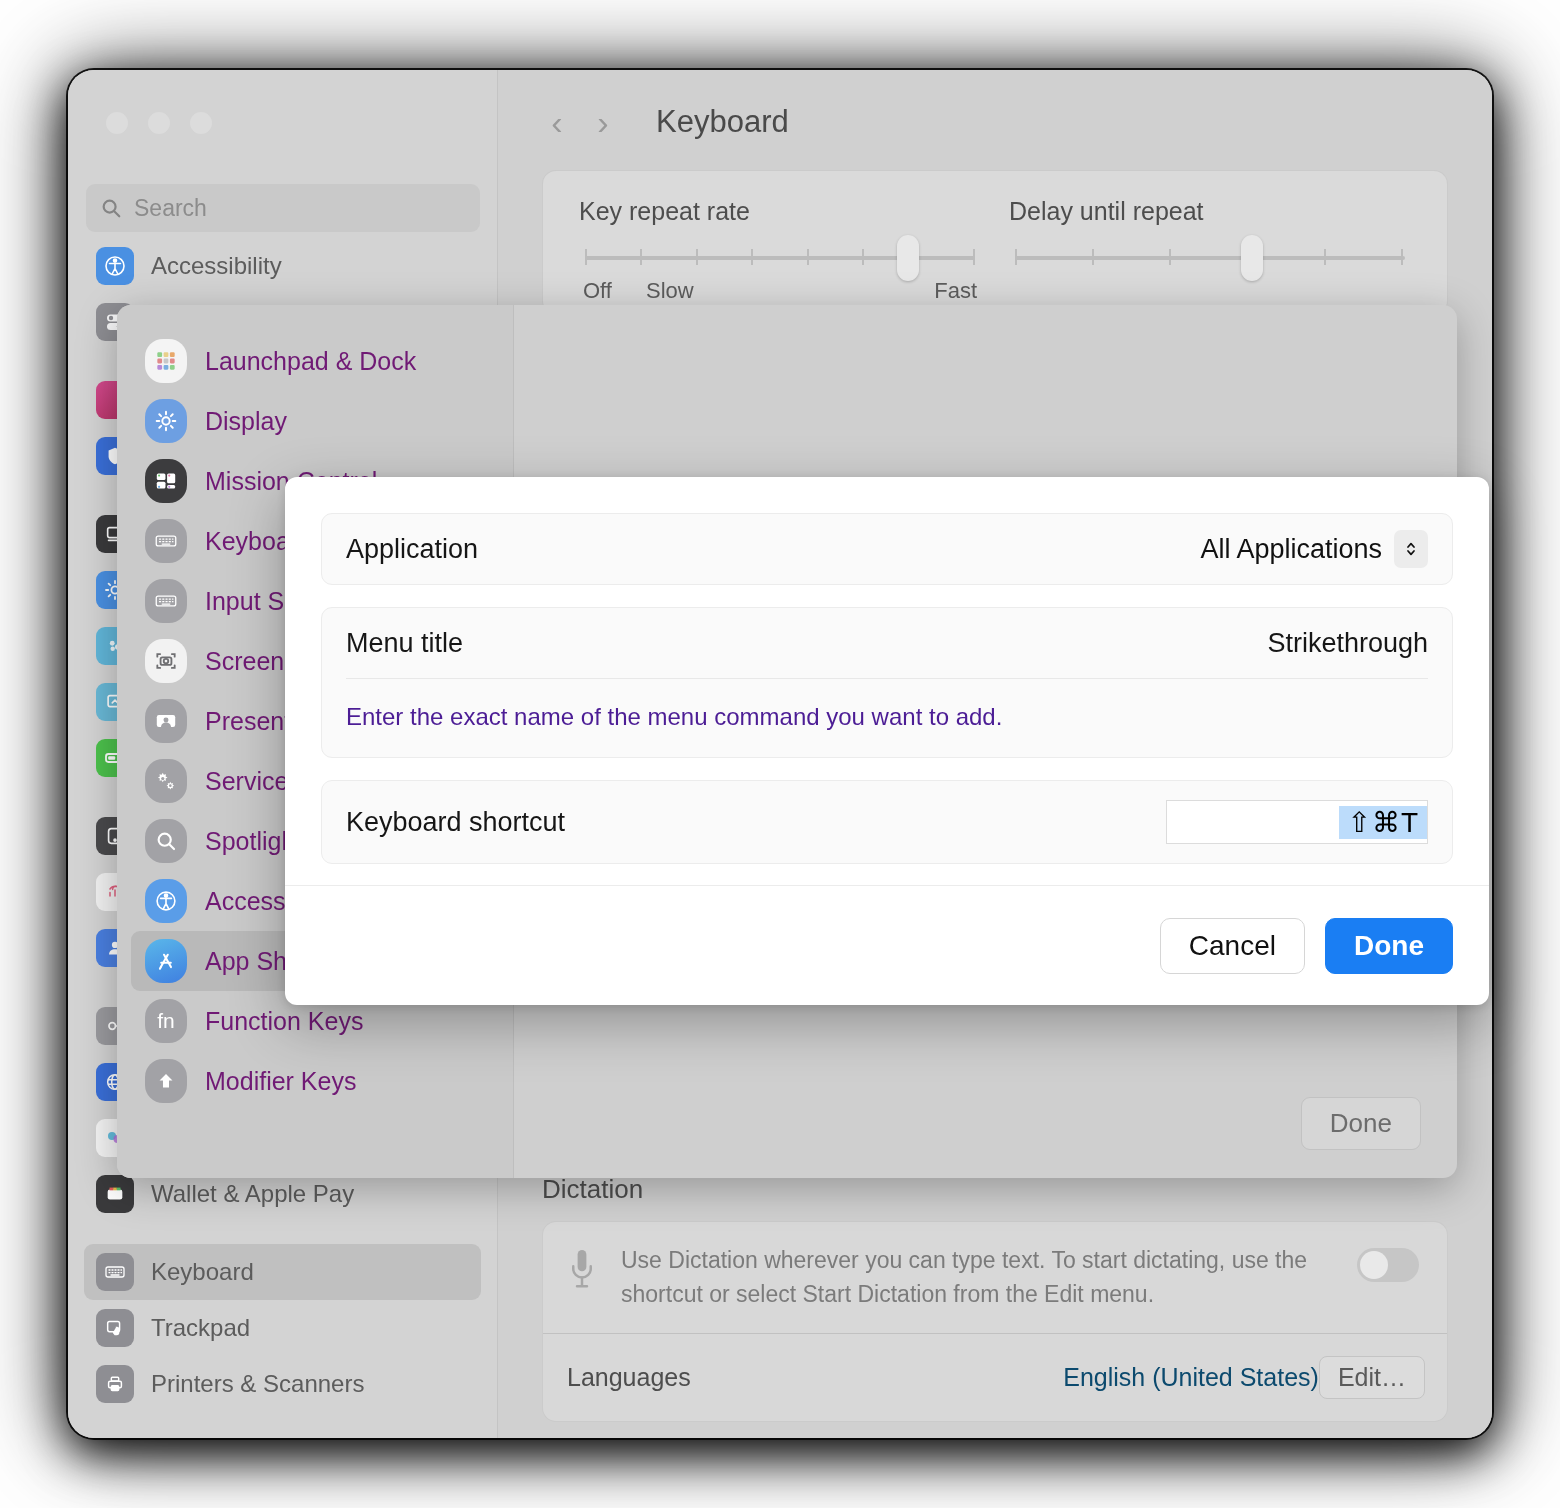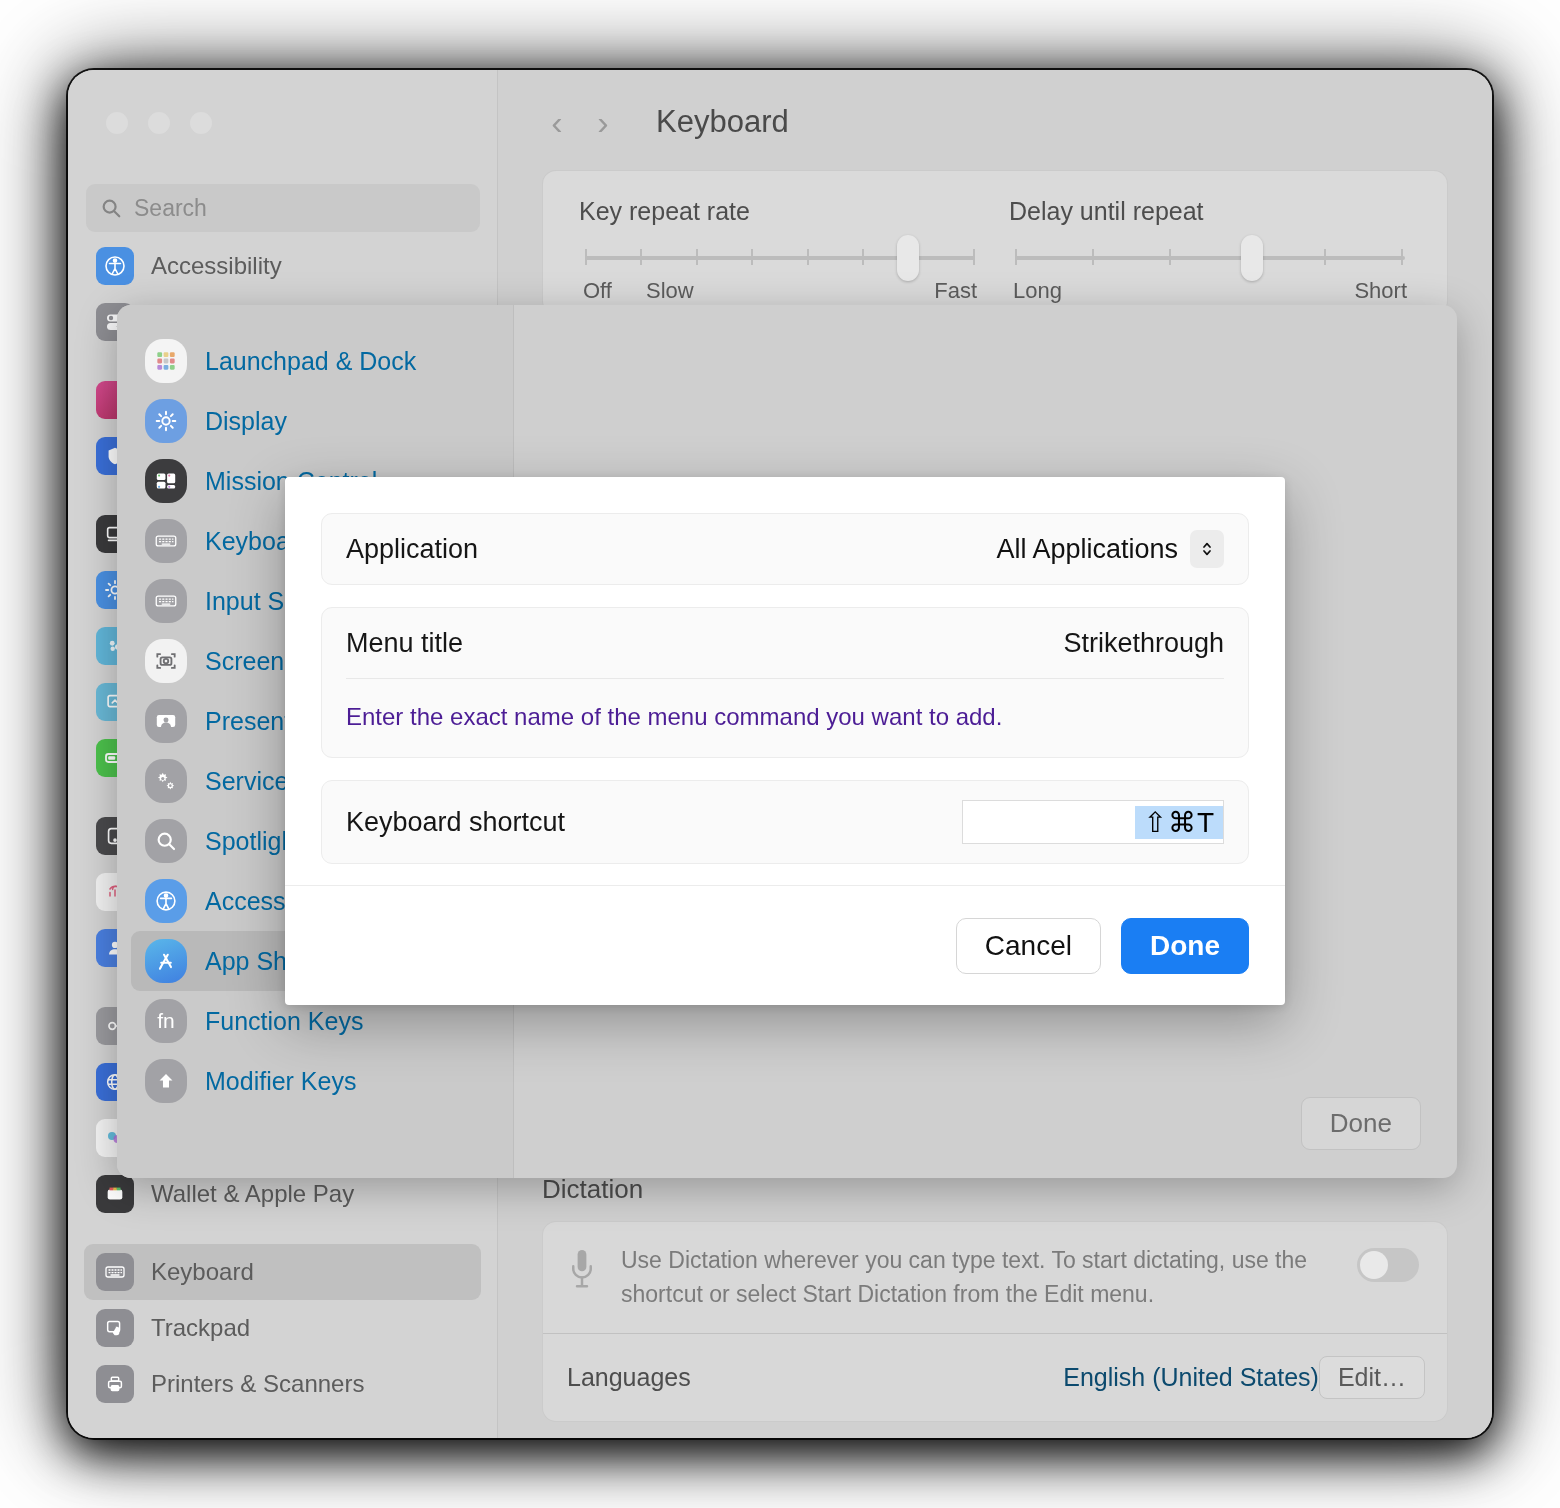--- a/index.html
+++ b/index.html
@@ -112,30 +112,30 @@
   #shortcuts-sheet {
     position:absolute; left:117px; top:305px; width:1340px; height:873px;
     background:#cfcfcf; border-radius:14px;
     box-shadow: 0 10px 40px rgba(0,0,0,.28);
     display:flex; overflow:hidden;
   }
   .sh-side { width:397px; background:#cacaca; border-right:1px solid #bebebe; padding-top: 26px; flex:none;}
   .sh-row { display:flex; align-items:center; gap:18px; height:60px; margin:0 14px; padding-left:14px; border-radius:9px;}
   .sh-row.sel { background: rgba(150,150,150,.32); }
   .sh-ico { width:42px; height:44px; border-radius:18px; flex:none; display:flex;align-items:center;justify-content:center;}
-  .sh-label { font-size:25px; color:#0369a1; white-space:nowrap;}
+  .sh-label { font-size:25px; color:#701a75; white-space:nowrap;}
   .sh-main { flex:1; position:relative; }
   .sh-done-wrap { position:absolute; right:36px; bottom:28px; }
   .sh-done { font-size:26px; color:#6c6c6c; background:#d6d6d6; border:1px solid #c2c2c2;
              border-radius:9px; padding:10px 28px; }
 
   
   #modal {
-    position:absolute; left:285px; top:477px; width:1000px; height:528px;
-    background:#ffffff; border-radius:4px;
+    position:absolute; left:285px; top:477px; width:1204px; height:528px;
+    background:#ffffff; border-radius:12px;
     box-shadow: 0 18px 56px rgba(0,0,0,.30), 0 2px 10px rgba(0,0,0,.12);
     overflow:hidden;
   }
   .m-body { padding: 36px 36px 0 36px; }
   .m-group {
     background:#fafafa; border:1px solid #ececec; border-radius:11px; margin-bottom: 22px;
   }
   .m-line { display:flex; align-items:center; min-height:70px; padding: 0 24px; }
   .m-label { font-size:27px; color:#161616; flex:1; }
   .m-value { font-size:27px; color:#161616; }
@@ -398,24 +398,20 @@
             <div class="sl-title">Delay until repeat</div>
             <div class="track">
               <span class="tick" style="left:0%"></span>
                 <span class="tick" style="left:19.8%"></span>
               <span class="tick" style="left:39.6%"></span>
                 <span class="tick" style="left:59.4%"></span>
               <span class="tick" style="left:79.2%"></span>
                 <span class="tick" style="left:99%"></span>
               <span class="knob" style="left:58%"></span>
             </div>
-            <div class="sl-labels">
-              <span>Long</span>
-              <span>Short</span>
-            </div>
           </div>
         </div>
       </div>
 
       <div class="hint-card">
         <div class="hint-text">To change a shortcut, double click the key combination, and then type the new keys.</div>
         <div class="hint-sep"></div>
         <div class="all-apps-row">
           <span class="aa-chev">›</span>
           <span class="aa-label">All Applications</span>

